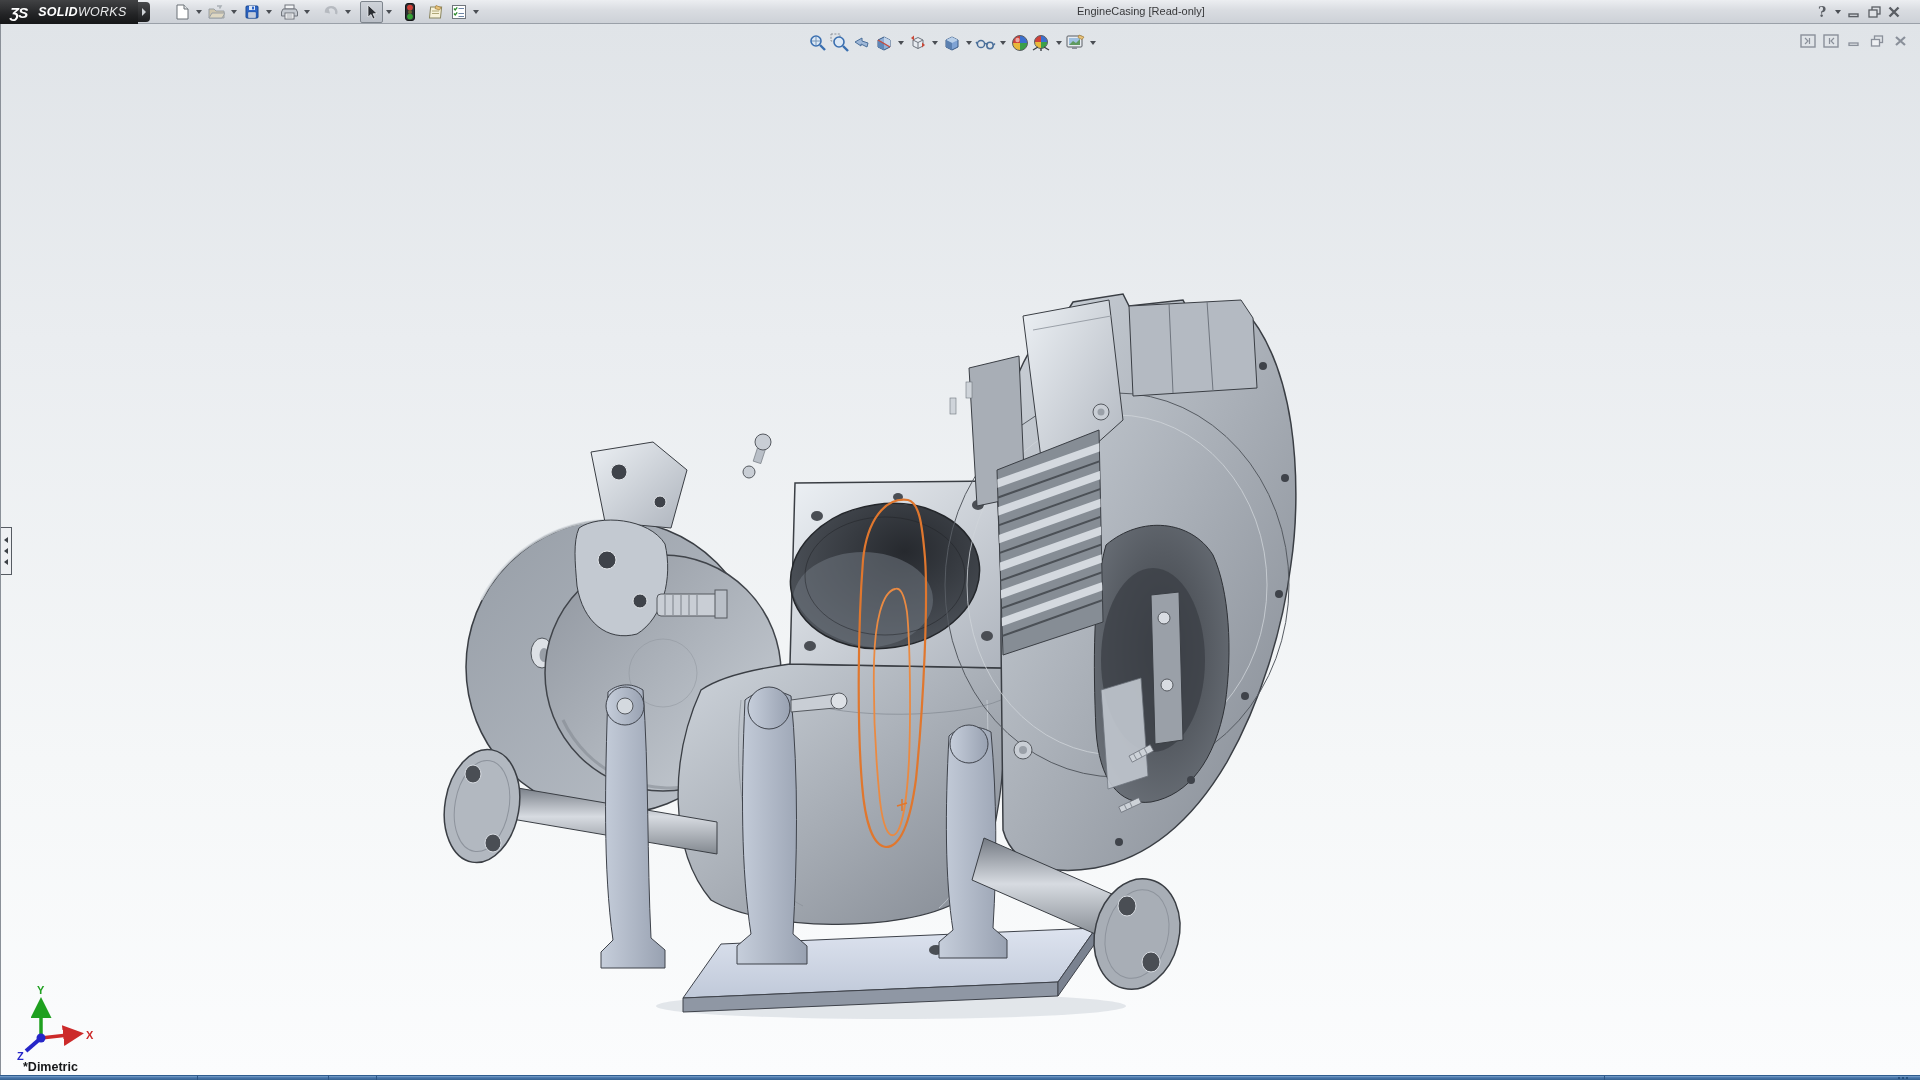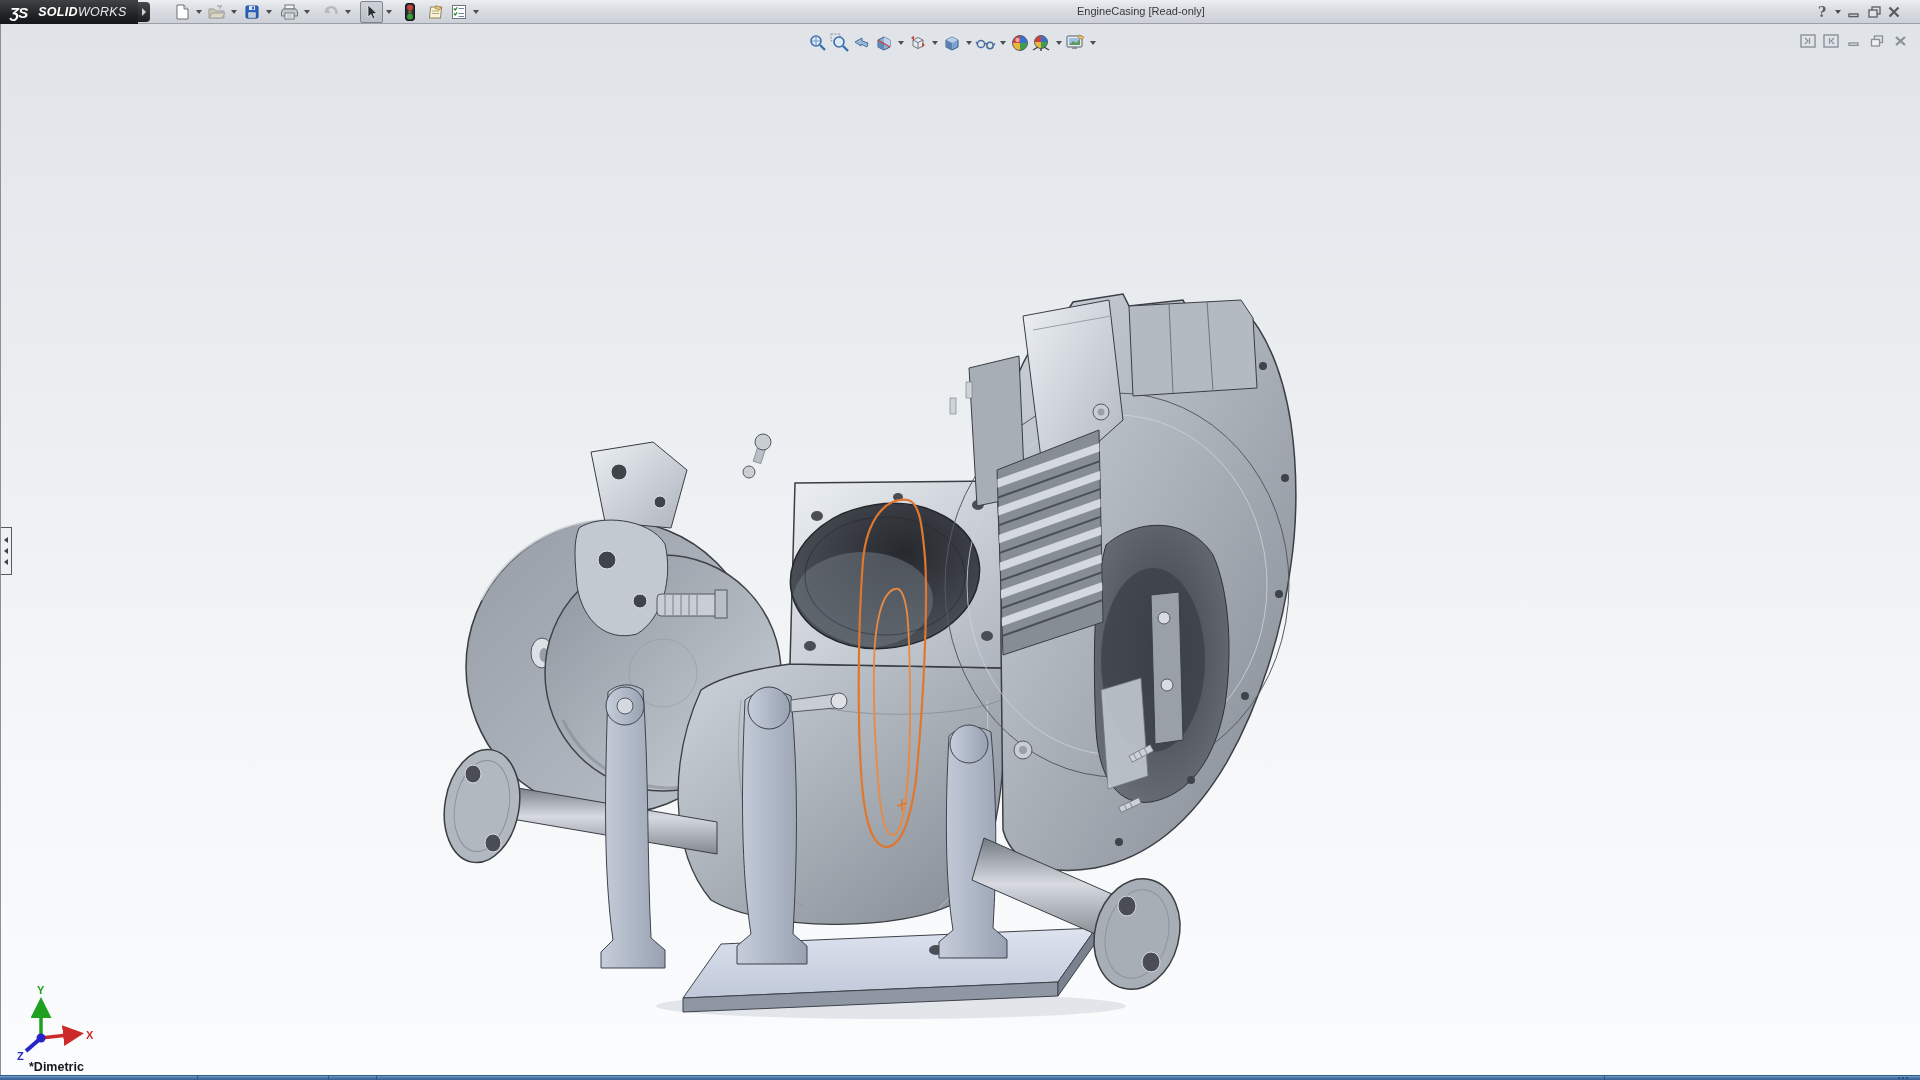--- a/index.html
+++ b/index.html
@@ -36,21 +36,21 @@
   .headsup{position:absolute;left:806px;top:8px;display:flex;align-items:center;z-index:30;}
   .hu-btn{width:22px;height:22px;display:flex;align-items:center;justify-content:center;}
   .docctl{position:absolute;left:1798px;top:9px;display:flex;align-items:center;gap:5px;z-index:30;}
   .docbtn{width:18px;height:16px;display:flex;align-items:center;justify-content:center;}
   
   .side-tab{position:absolute;left:0;top:503px;width:11px;height:48px;background:#eef0f3;
     border:1px solid #565b62;border-left:none;display:flex;flex-direction:column;align-items:center;justify-content:center;gap:5px;z-index:25;}
   .side-tab i{display:block;width:0;height:0;border-top:3.5px solid transparent;border-bottom:3.5px solid transparent;border-right:4.5px solid #3c4046;}
   
   .triad{position:absolute;left:12px;top:958px;z-index:20;}
-  .viewlabel{position:absolute;left:28px;top:1036px;font-size:12.5px;font-weight:600;color:#17181a;z-index:20;}
+  .viewlabel{position:absolute;left:22px;top:1036px;font-size:12.5px;font-weight:600;color:#17181a;z-index:20;}
   .tlabel{font-size:11px;font-weight:bold;font-family:"Liberation Sans",sans-serif;}
   
   .statusbar{position:absolute;left:0;top:1075px;width:1920px;height:5px;
     background:linear-gradient(180deg,#7fa6cf 0%,#4a77ab 40%,#35618f 100%);border-top:1px solid #2f5c8e;z-index:50;}
   .statusbar .seg{position:absolute;top:0;width:1px;height:5px;background:#2d5685;}
   .grip{position:absolute;top:1px;display:flex;gap:2px;}
   .grip b{width:2px;height:2px;background:#27517f;display:block;}
   .model-svg{position:absolute;left:0;top:0;width:1920px;height:1051px;}
 </style>
 </head>

